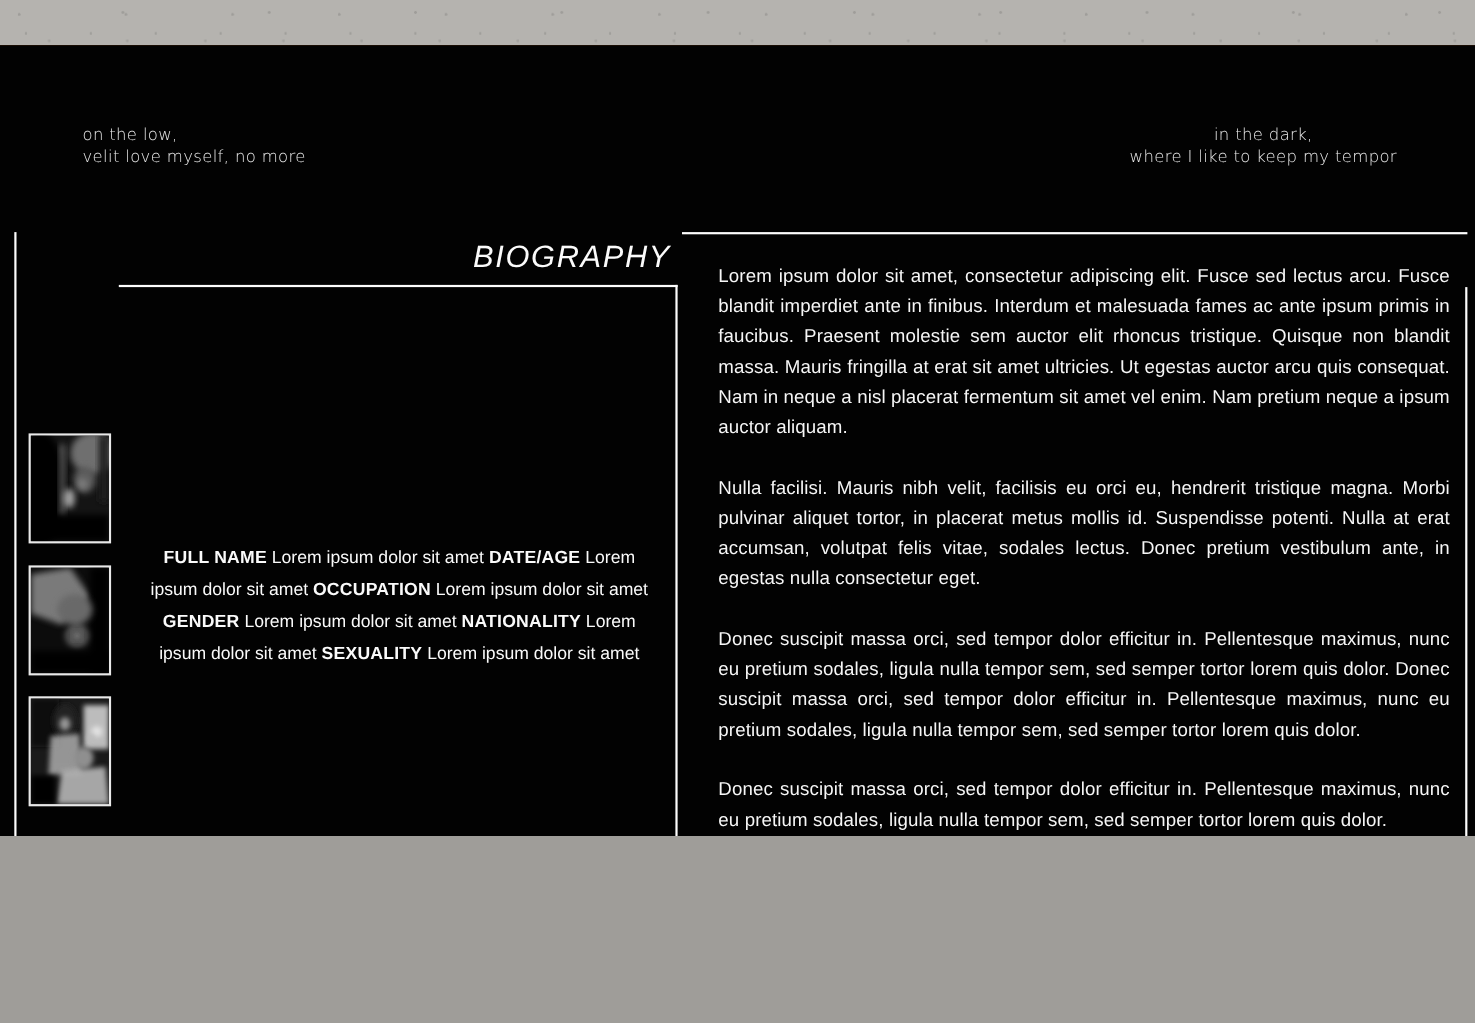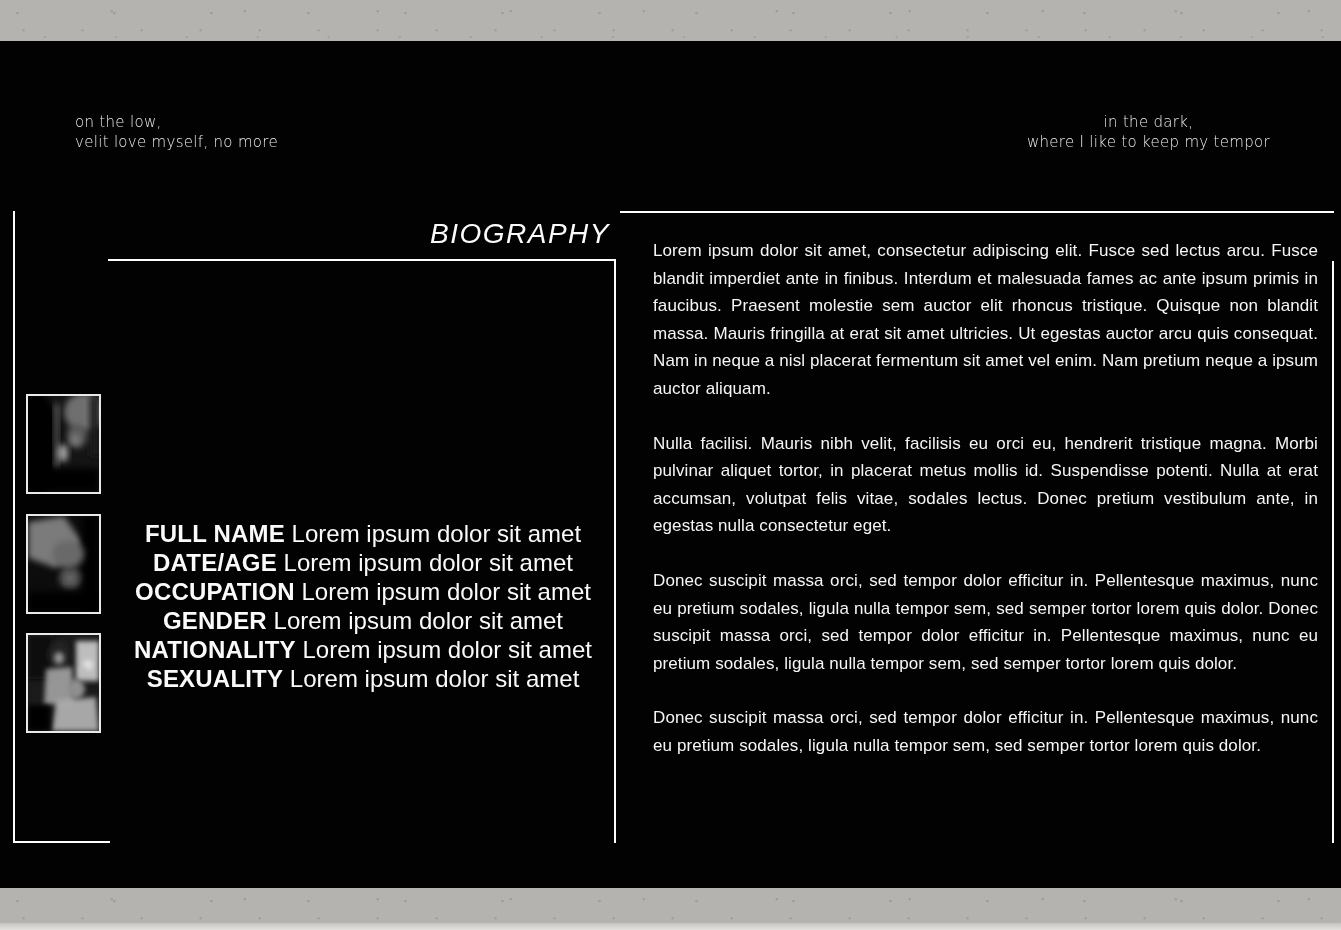--- a/index.html
+++ b/index.html
@@ -1,18 +1,18 @@
 <!DOCTYPE html>
 <html><head>
 <meta charset="utf-8">
 <style>
   html,body{margin:0;padding:0;background:#9f9d99;}
   .canvas{
     position:relative;
-    width:1341px;height:930px;
+    width:1341px;height:760px;
     overflow:hidden;
     font-family:"Liberation Sans", sans-serif;
     background:#f97316;
   }
   
   .strip{
     position:absolute;left:0;width:1341px;
     background-color:#b5b3af;
     background-image:
       radial-gradient(circle at 18% 32%, rgba(80,80,78,.22) 0 1px, transparent 1.6px),
@@ -63,23 +63,23 @@
     box-sizing:border-box;border:2px solid #e9e9e9;
     background:#111;overflow:hidden;
   }
   .photo svg{display:block;width:100%;height:100%;}
   .photo.p1{top:353px;}
   .photo.p2{top:473px;}
   .photo.p3{top:592px;}
 
   
   .bio-details{
-    position:absolute;left:130px;top:478px;width:466px;margin:0;
+    position:absolute;left:130px;top:452px;width:466px;margin:0;
     text-align:center;
-    font-size:24px;line-height:29px;color:#fafafa;
+    font-size:16px;line-height:29px;color:#fafafa;
     font-weight:300;
   }
   .bio-details b{font-weight:700;letter-spacing:.2px;}
 
   
   .article{
     position:absolute;left:653px;top:196px;width:665px;
     font-size:17px;line-height:27.6px;color:#f6f6f6;
     text-align:justify;letter-spacing:.1px;
   }

